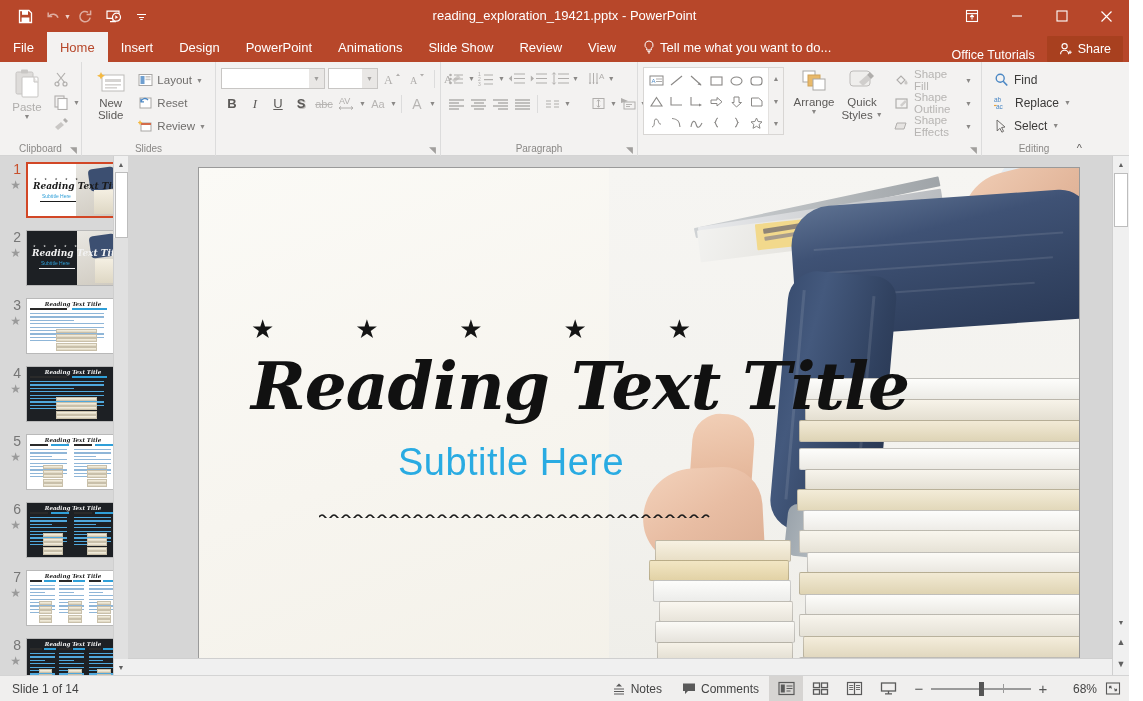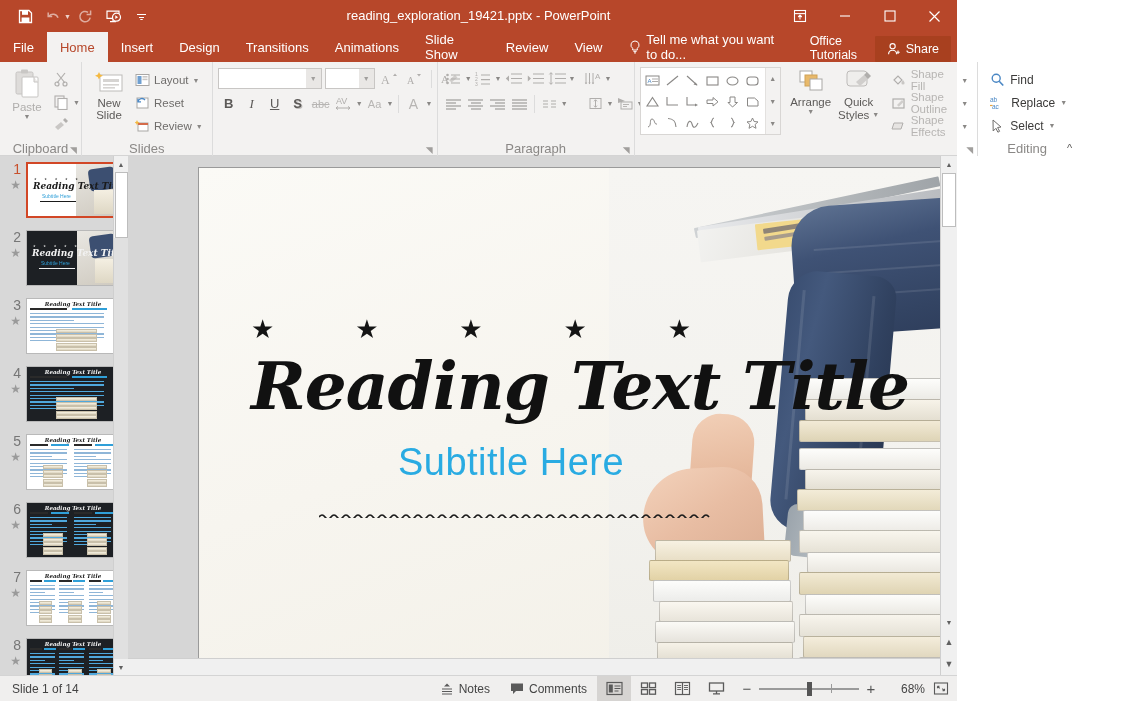--- a/index.html
+++ b/index.html
@@ -1,21 +1,21 @@
 <!DOCTYPE html>
 <html><head>
 <meta charset="utf-8">
 <style>
   * { box-sizing: border-box; margin: 0; padding: 0; }
   html, body {
     width: 1143px; height: 701px;
     font-family: "Liberation Sans", sans-serif;
     overflow: hidden; background: #fff;
   }
-  #app { position: relative; width: 957px; height: 701px; display: flex; flex-direction: column; }
+  #app { position: relative; width: 1129px; height: 701px; display: flex; flex-direction: column; }
 
   
   .titlebar {
     height: 32px; background: #b7472a; color: #fff;
     display: flex; align-items: center; position: relative; flex: 0 0 32px;
   }
   .qat { display: flex; align-items: center; padding-left: 12px; gap: 2px; }
   .qat-btn {
     width: 26px; height: 26px; display: flex; align-items: center; justify-content: center;
     color: #fff;
@@ -54,21 +54,21 @@
 
   
   .ribbon {
     background: #f3f2f1; height: 94px; border-bottom: 1px solid #d4d4d4;
     display: flex; position: relative; flex: 0 0 94px;
   }
   .group { position: relative; height: 94px; display: flex; flex-direction: column;
            border-right: 1px solid #dcdcdc; }
   .group-body { flex: 1; display: flex; align-items: flex-start; padding: 4px 5px 0 5px; }
   .group-label {
-    height: 15px; font-size: 13px; color: #8a8886; text-align: center;
+    height: 15px; font-size: 10px; color: #8a8886; text-align: center;
     line-height: 15px; position: relative;
   }
   .dlg-launch { position: absolute; right: 4px; bottom: 1px; font-size: 9px; color: #a19f9d; }
 
   .big-btn {
     display: flex; flex-direction: column; align-items: center; justify-content: flex-start;
     color: #b0aeac; font-size: 11.5px; padding: 2px 4px; min-width: 44px;
   }
   .big-btn .lbl { margin-top: 1px; line-height: 12px; text-align: center; }
   .sm-row { display: flex; flex-direction: column; gap: 1px; }
@@ -322,21 +322,21 @@
           </svg>
       </div>
     </div>
   </div>
 
   <div class="tabstrip">
     <div class="tab">File</div>
     <div class="tab active">Home</div>
     <div class="tab">Insert</div>
     <div class="tab">Design</div>
-    <div class="tab">Transitions</div>
+    <div class="tab">PowerPoint</div>
     <div class="tab">Animations</div>
     <div class="tab">Slide Show</div>
     <div class="tab">Review</div>
     <div class="tab">View</div>
     <div class="tellme">
       <span class="icon-box">
         <svg width="12" height="14" viewBox="0 0 12 14">
             <path d="M6 1a4 4 0 0 0-2.3 7.3V10h4.6V8.3A4 4 0 0 0 6 1z" fill="none" stroke="#fff" stroke-width="1"></path>
             <path d="M4.4 11.4h3.2M5 12.9h2" stroke="#fff" stroke-width="1"></path>
           </svg>

